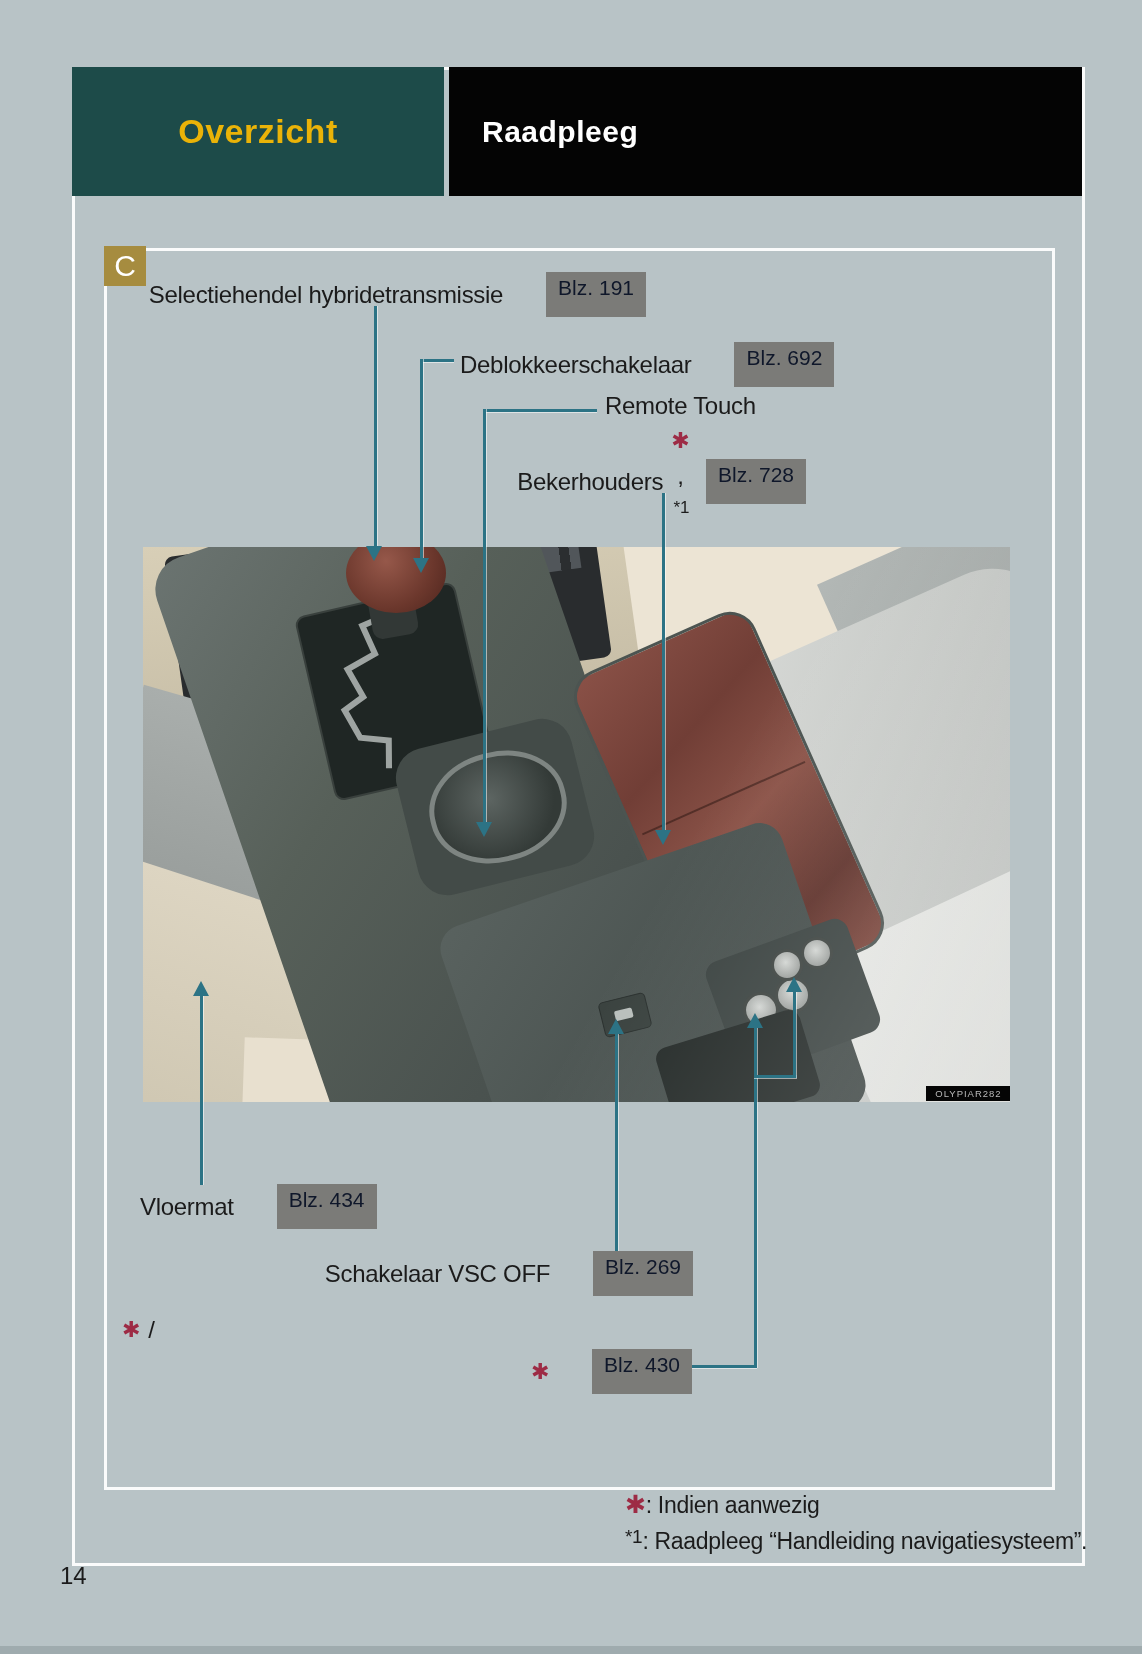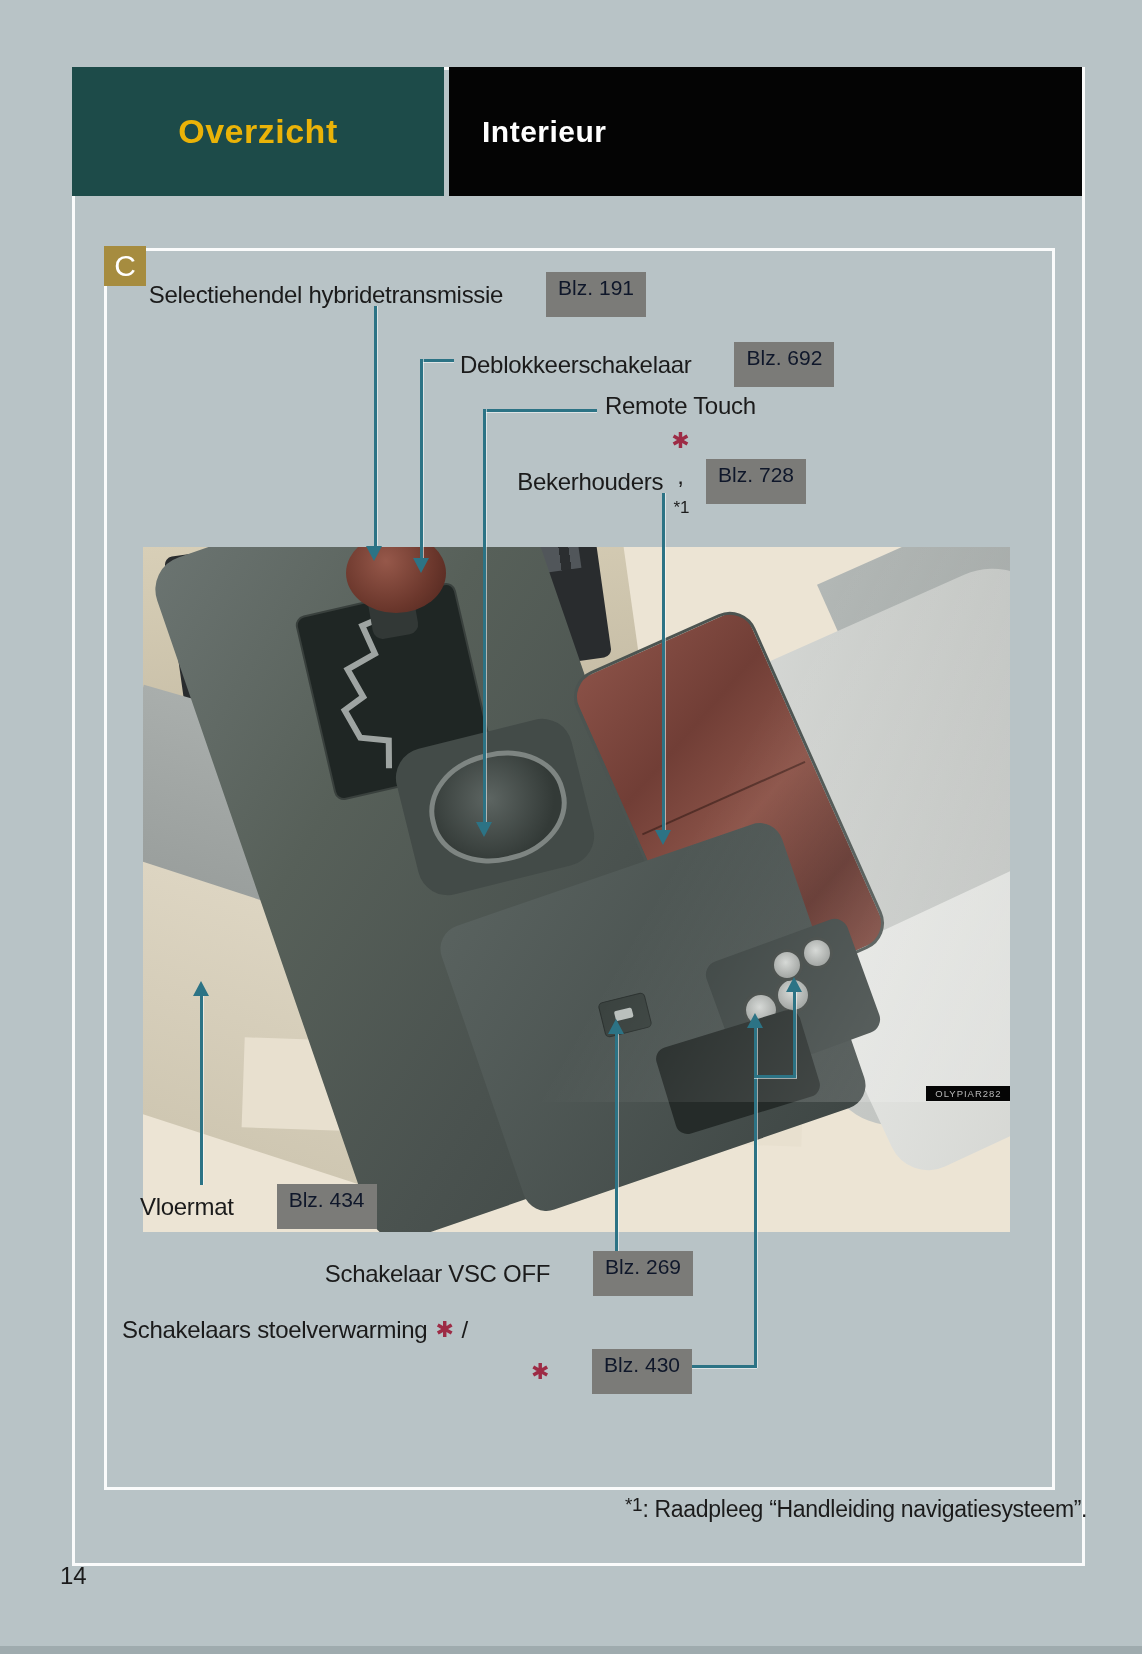--- a/index.html
+++ b/index.html
@@ -31,21 +31,21 @@
 
   
   .vl{position:absolute;width:3px;background:#2c7385;box-shadow:1px 0 0 rgba(255,255,255,.55);}
   .hl{position:absolute;height:3px;background:#2c7385;box-shadow:0 1px 0 rgba(255,255,255,.55);}
   .ah-down{position:absolute;width:0;height:0;border-left:8px solid transparent;
     border-right:8px solid transparent;border-top:15px solid #2c7385;}
   .ah-up{position:absolute;width:0;height:0;border-left:8px solid transparent;
     border-right:8px solid transparent;border-bottom:15px solid #2c7385;}
 
   
-  .photo{left:143px;top:547px;width:867px;height:685px;overflow:hidden;background:#ece4d4;}
+  .photo{left:143px;top:547px;width:867px;height:555px;overflow:hidden;background:#ece4d4;}
   .photo>div{position:absolute;}
   .ph-dash{left:-30px;top:-45px;width:520px;height:260px;transform:rotate(-8deg);
     background:linear-gradient(180deg,#d9d0b8,#c3baa3);}
   .ph-climate{left:30px;top:-20px;width:430px;height:160px;transform:rotate(-8deg);
     background:#292c2e;border-radius:8px;}
   .ph-climate:before{content:"";position:absolute;left:18px;top:34px;right:18px;height:34px;
     background:repeating-linear-gradient(90deg,#51565a 0 38px,#2b2e30 38px 48px);}
   .ph-climate:after{content:"";position:absolute;left:18px;top:86px;right:120px;height:26px;
     background:repeating-linear-gradient(90deg,#3d4246 0 30px,#24272a 30px 40px);}
   .ph-sill{left:700px;top:-40px;width:340px;height:200px;transform:rotate(-24deg);
@@ -106,21 +106,21 @@
 </head>
 <body>
 
 <div class="abs outer-box"></div>
 <div class="abs inner-box"></div>
 
 <div class="abs hdr-section">
   <span>Overzicht</span>
 </div>
 <div class="abs hdr-page">
-  <span>Interieur</span>
+  <span>Raadpleeg</span>
 </div>
 
 <div class="abs c-badge">C</div>
 
 <div class="abs photo">
   <div class="ph-dash"></div>
   <div class="ph-climate"></div>
   <div class="ph-sill"></div>
   <div class="ph-armrest"></div>
   <div class="ph-armrest2"></div>
@@ -203,28 +203,28 @@
   <span>Vloermat</span>
   <span class="badge">Blz. 434</span>
 </div>
 
 <div class="row" style="right:449px;top:1251px;">
   <span>Schakelaar VSC OFF</span>
   <span class="badge">Blz. 269</span>
 </div>
 
 <div class="row" style="left:122px;top:1316px;">
-  <span>Schakelaars stoelverwarming</span>
     <span class="ast">✱</span>
     <span>/</span>
 </div>
 
 <div class="row" style="right:450px;top:1349px;">
     <span class="ast">✱</span>
   <span class="badge">Blz. 430</span>
 </div>
 
 <div class="abs footnotes">
+  <div><span class="fn-marker1">✱</span><span>: Indien aanwezig</span></div>
   <div><span class="fn-marker2">*1</span><span>: Raadpleeg “Handleiding navigatiesysteem”.</span></div>
 </div>
 
 <div class="abs pagenum">14</div>
 <div class="abs bottom-strip"></div>
 
 </body></html>

